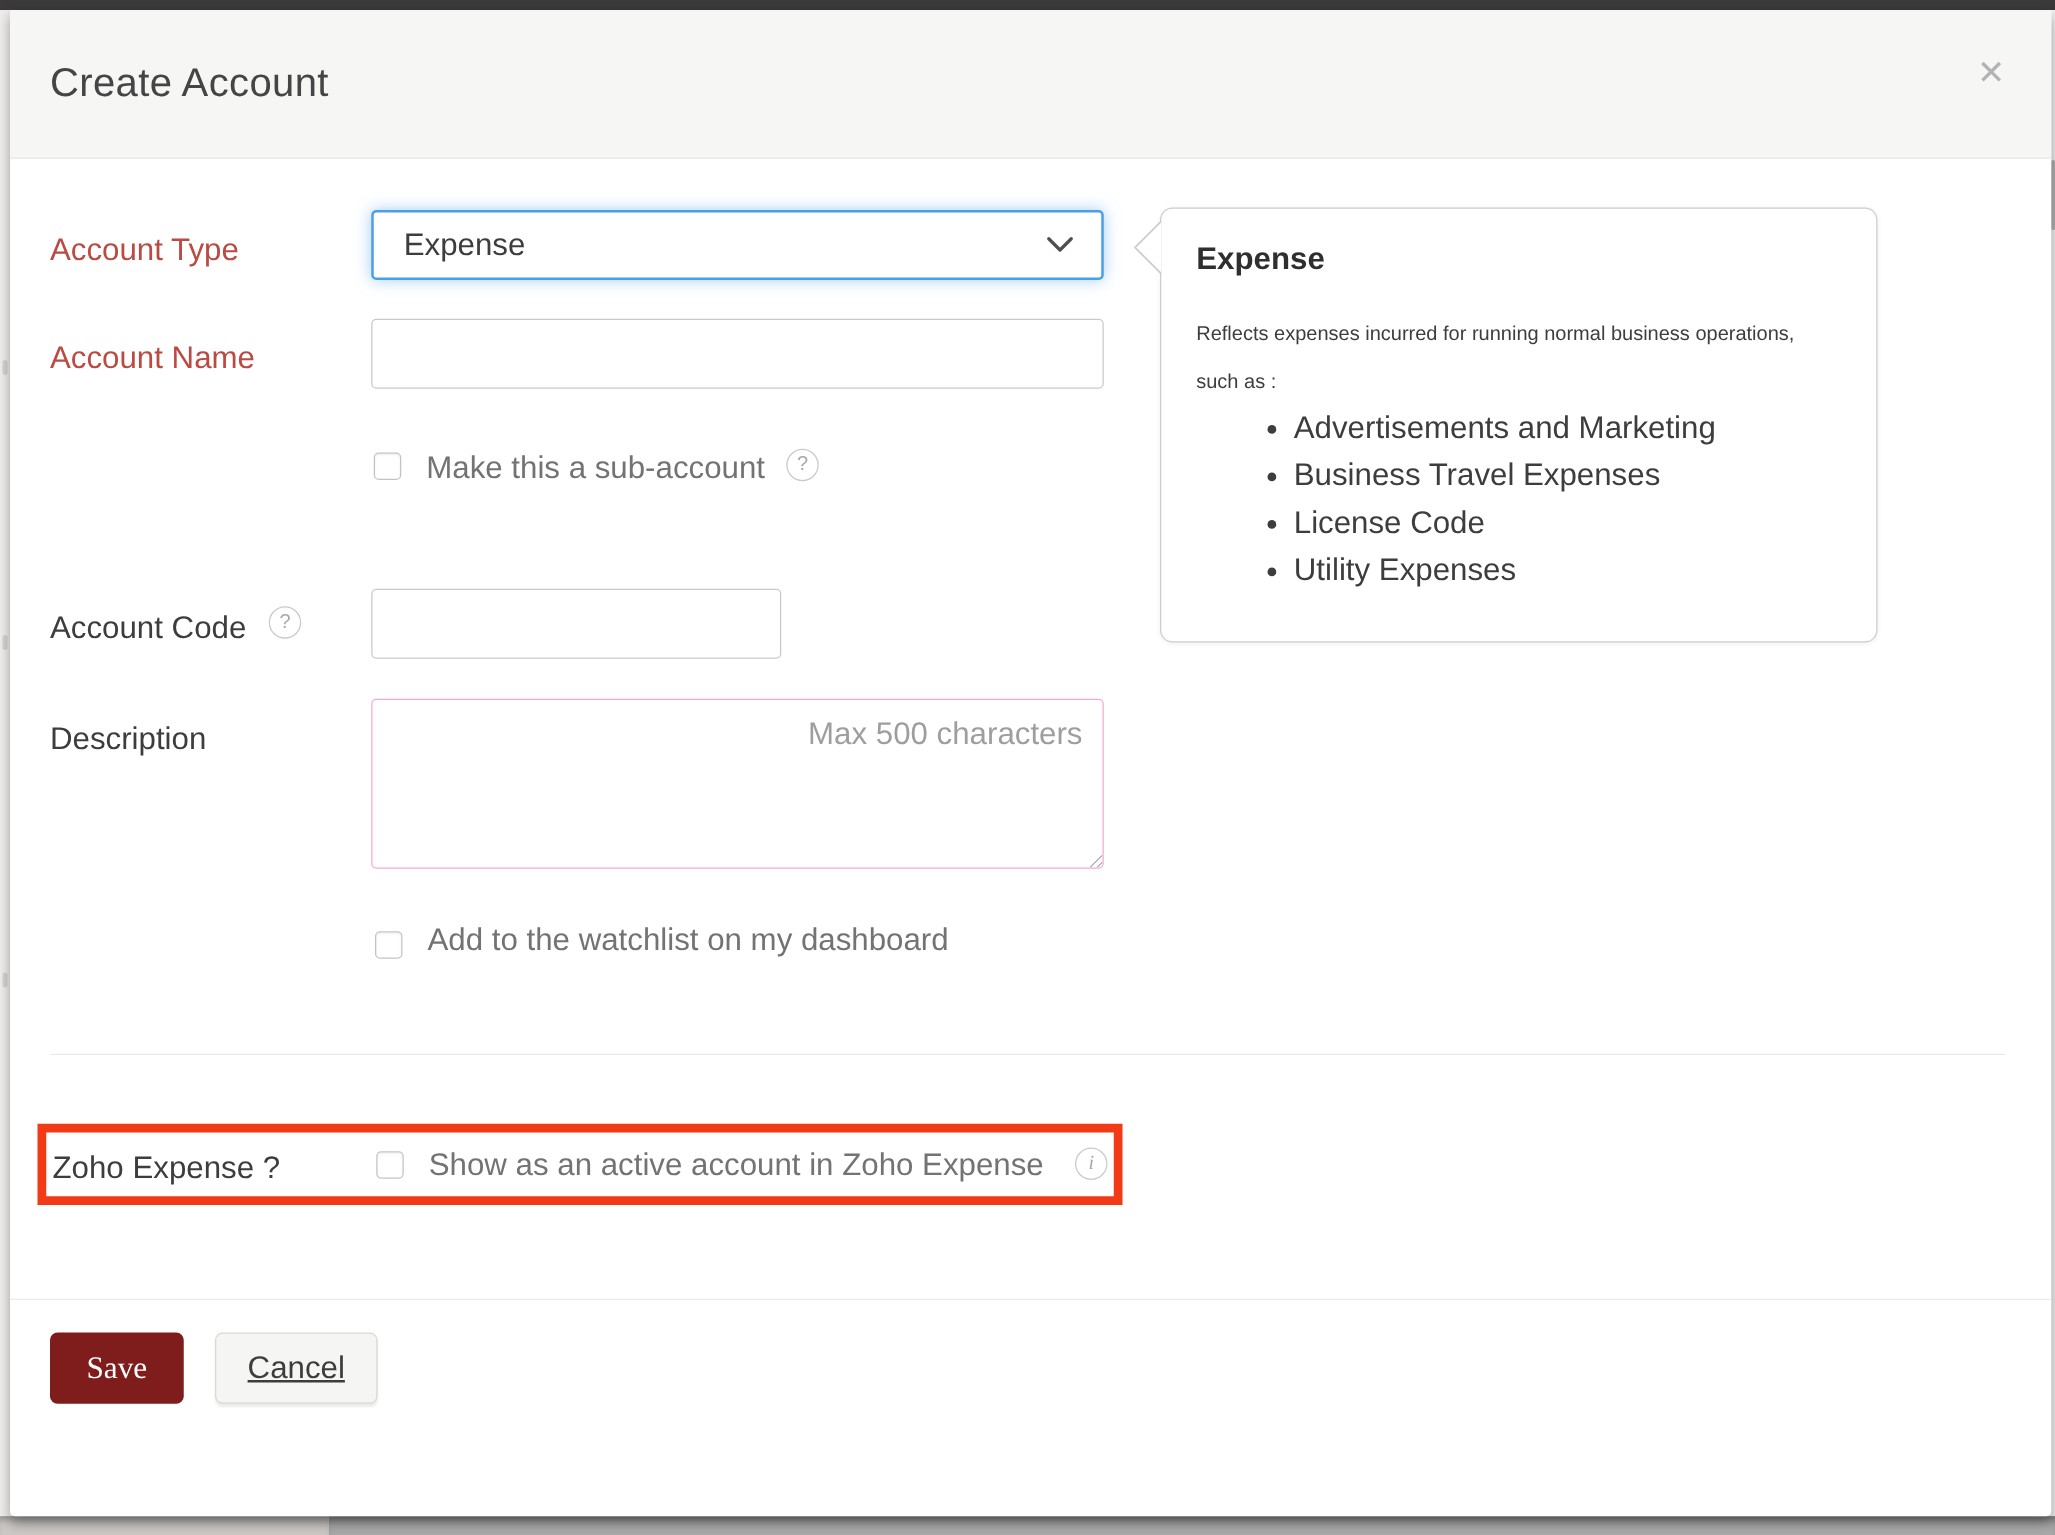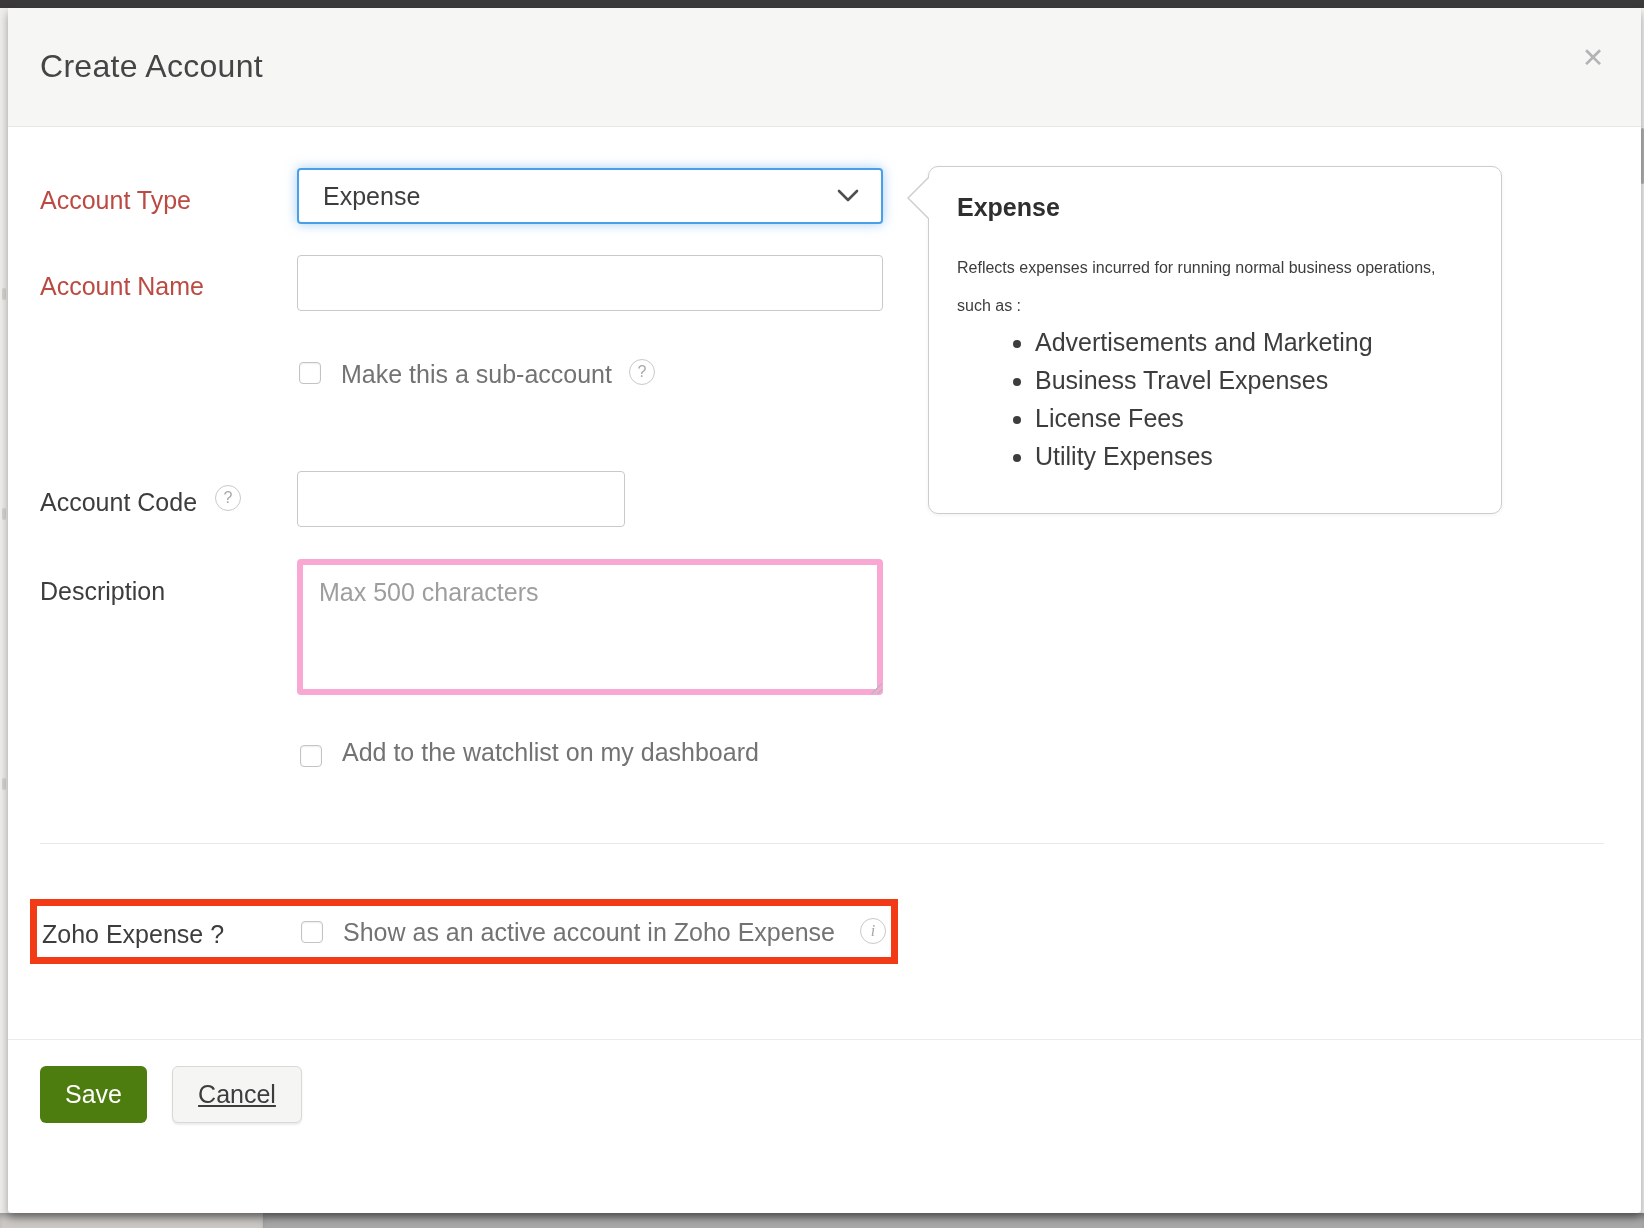--- a/index.html
+++ b/index.html
@@ -57,22 +57,22 @@
     border:1px solid #c3c3c3; border-radius:4px;
     box-shadow:inset 0 1px 2px rgba(0,0,0,.07); cursor:pointer;
   }
   .cb-label { position:absolute; font-size:25px; color:#737373; }
   .circle-icon {
     position:absolute; width:26px; height:26px; border:1px solid #c9c9c9; border-radius:50%;
     color:#a8a8a8; font-size:16px; text-align:center; line-height:24px; background:#fff;
   }
   .desc-area {
     position:absolute; left:289px; top:551px; width:586px; height:136px;
-    border:6px solid #f9a8d4; border-radius:4px; font-size:25px; color:#3d3d3d;
-    padding:13px 16px; resize:none; outline:none; font-family:"Liberation Sans", sans-serif;
+    border:1px solid #f9a8d4; border-radius:4px; font-size:25px; color:#3d3d3d;
+    padding:13px 16px; resize:none; outline:none; font-family:"Liberation Sans", sans-serif;text-align:right;
   }
   .desc-area::placeholder { color:#9e9e9e; }
   .resize-grip {
     position:absolute; left:861px; top:673px; width:13px; height:13px; pointer-events:none;
     background:repeating-linear-gradient(135deg, transparent, transparent 2.5px, #b9b9b9 2.5px, #b9b9b9 4px);
     clip-path:polygon(100% 0, 100% 100%, 0 100%);
   }
   .divider { position:absolute; background:#e9e9e9; height:1px; }
 
   
@@ -98,21 +98,21 @@
   .highlight-rect {
     position:absolute; left:22px; top:891px; width:868px; height:65px;
     border:7px solid #f23a17; pointer-events:none;
   }
 
   
   .btn {
     position:absolute; top:1058px; height:57px; border-radius:6px; font-size:25px;
     text-align:center; line-height:57px; cursor:pointer; font-family:"Liberation Sans", sans-serif;
   }
-  .btn-save { left:32px; width:107px; background:#4d7c0f; color:#fff; }
+  .btn-save { left:32px; width:107px; background:#7f1d1d; color:#fff;font-family:Liberation Serif, serif; }
   .btn-cancel {
     left:164px; width:130px; background:#f5f5f4; color:#3d3d3d;
     border:1px solid #d8d8d8; box-shadow:0 2px 2px rgba(0,0,0,.08); line-height:55px;text-decoration:underline;
   }
 </style>
 </head>
 <body>
 
 <div id="screen">
 
@@ -145,21 +145,21 @@
     </div>
 
     <div class="popover">
       <span class="arrow-outer"></span>
       <span class="arrow-inner"></span>
       <h3>Expense</h3>
       <p>Reflects expenses incurred for running normal business operations, such as :</p>
       <ul>
           <li>Advertisements and Marketing</li>
           <li>Business Travel Expenses</li>
-          <li>License Fees</li>
+          <li>License Code</li>
           <li>Utility Expenses</li>
         </ul>
     </div>
 
     <div class="field-label required" style="left:32px; top:264px;">Account Name</div>
     <input class="text-input" style="left: 289px; top: 247px; width: 586px;" type="text" value="">
 
     <span class="checkbox" style="left:291px; top:354px;"></span>
     <span class="cb-label" style="left:333px; top:352px;">Make this a sub-account</span>
     <span class="circle-icon" style="left:621px; top:351px;">?</span>

